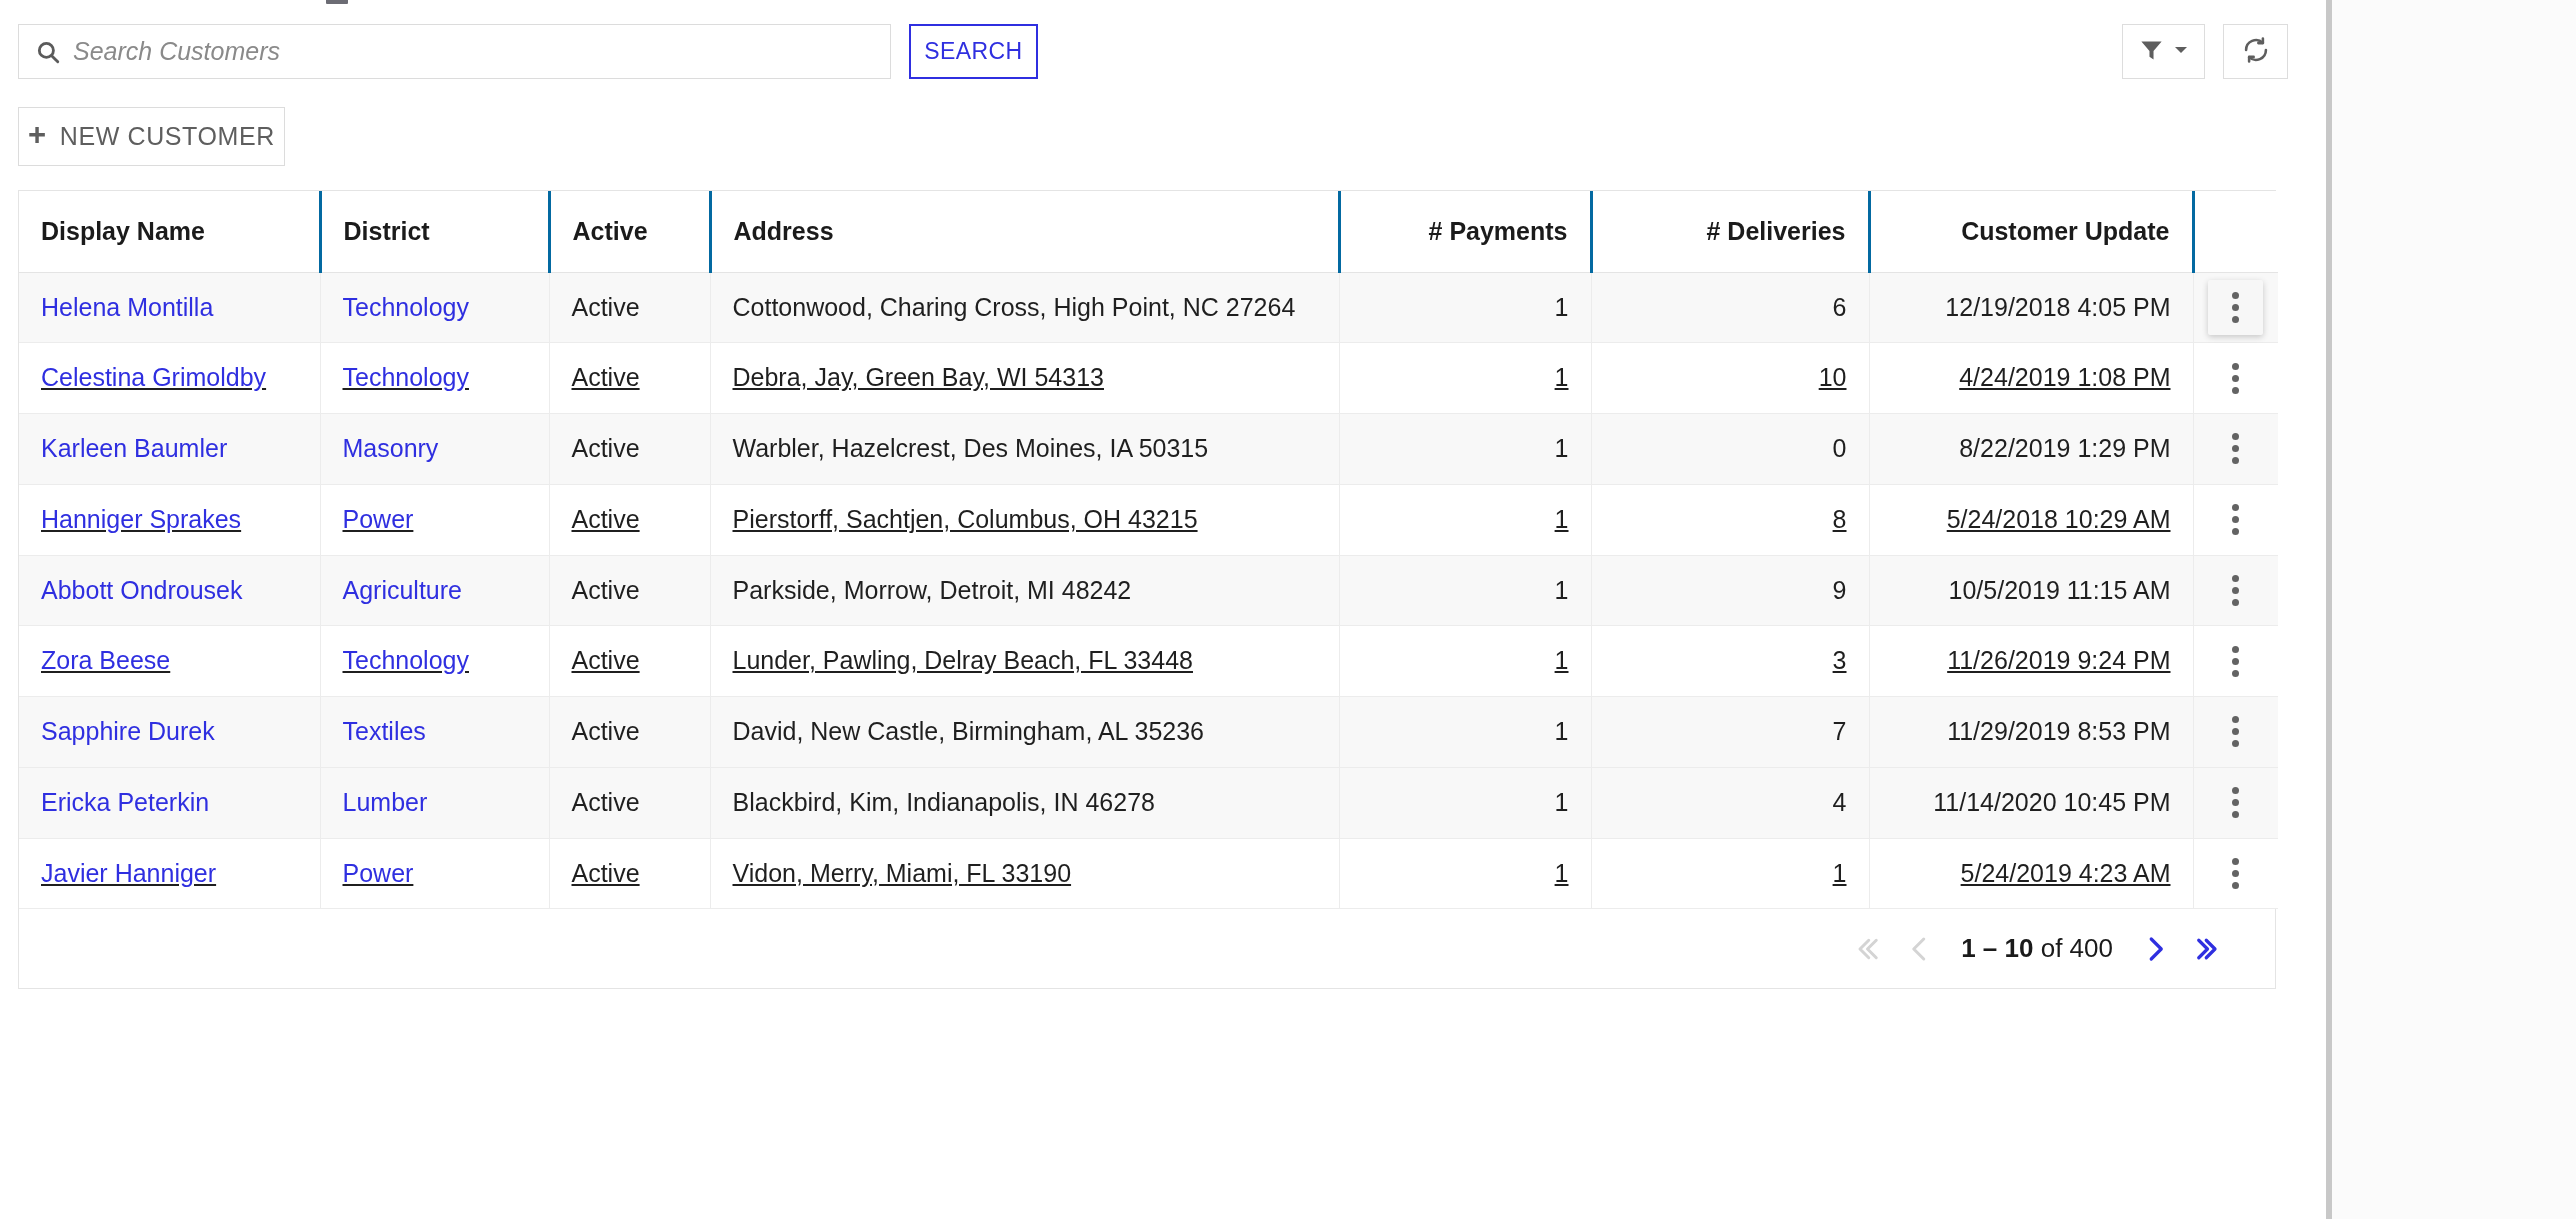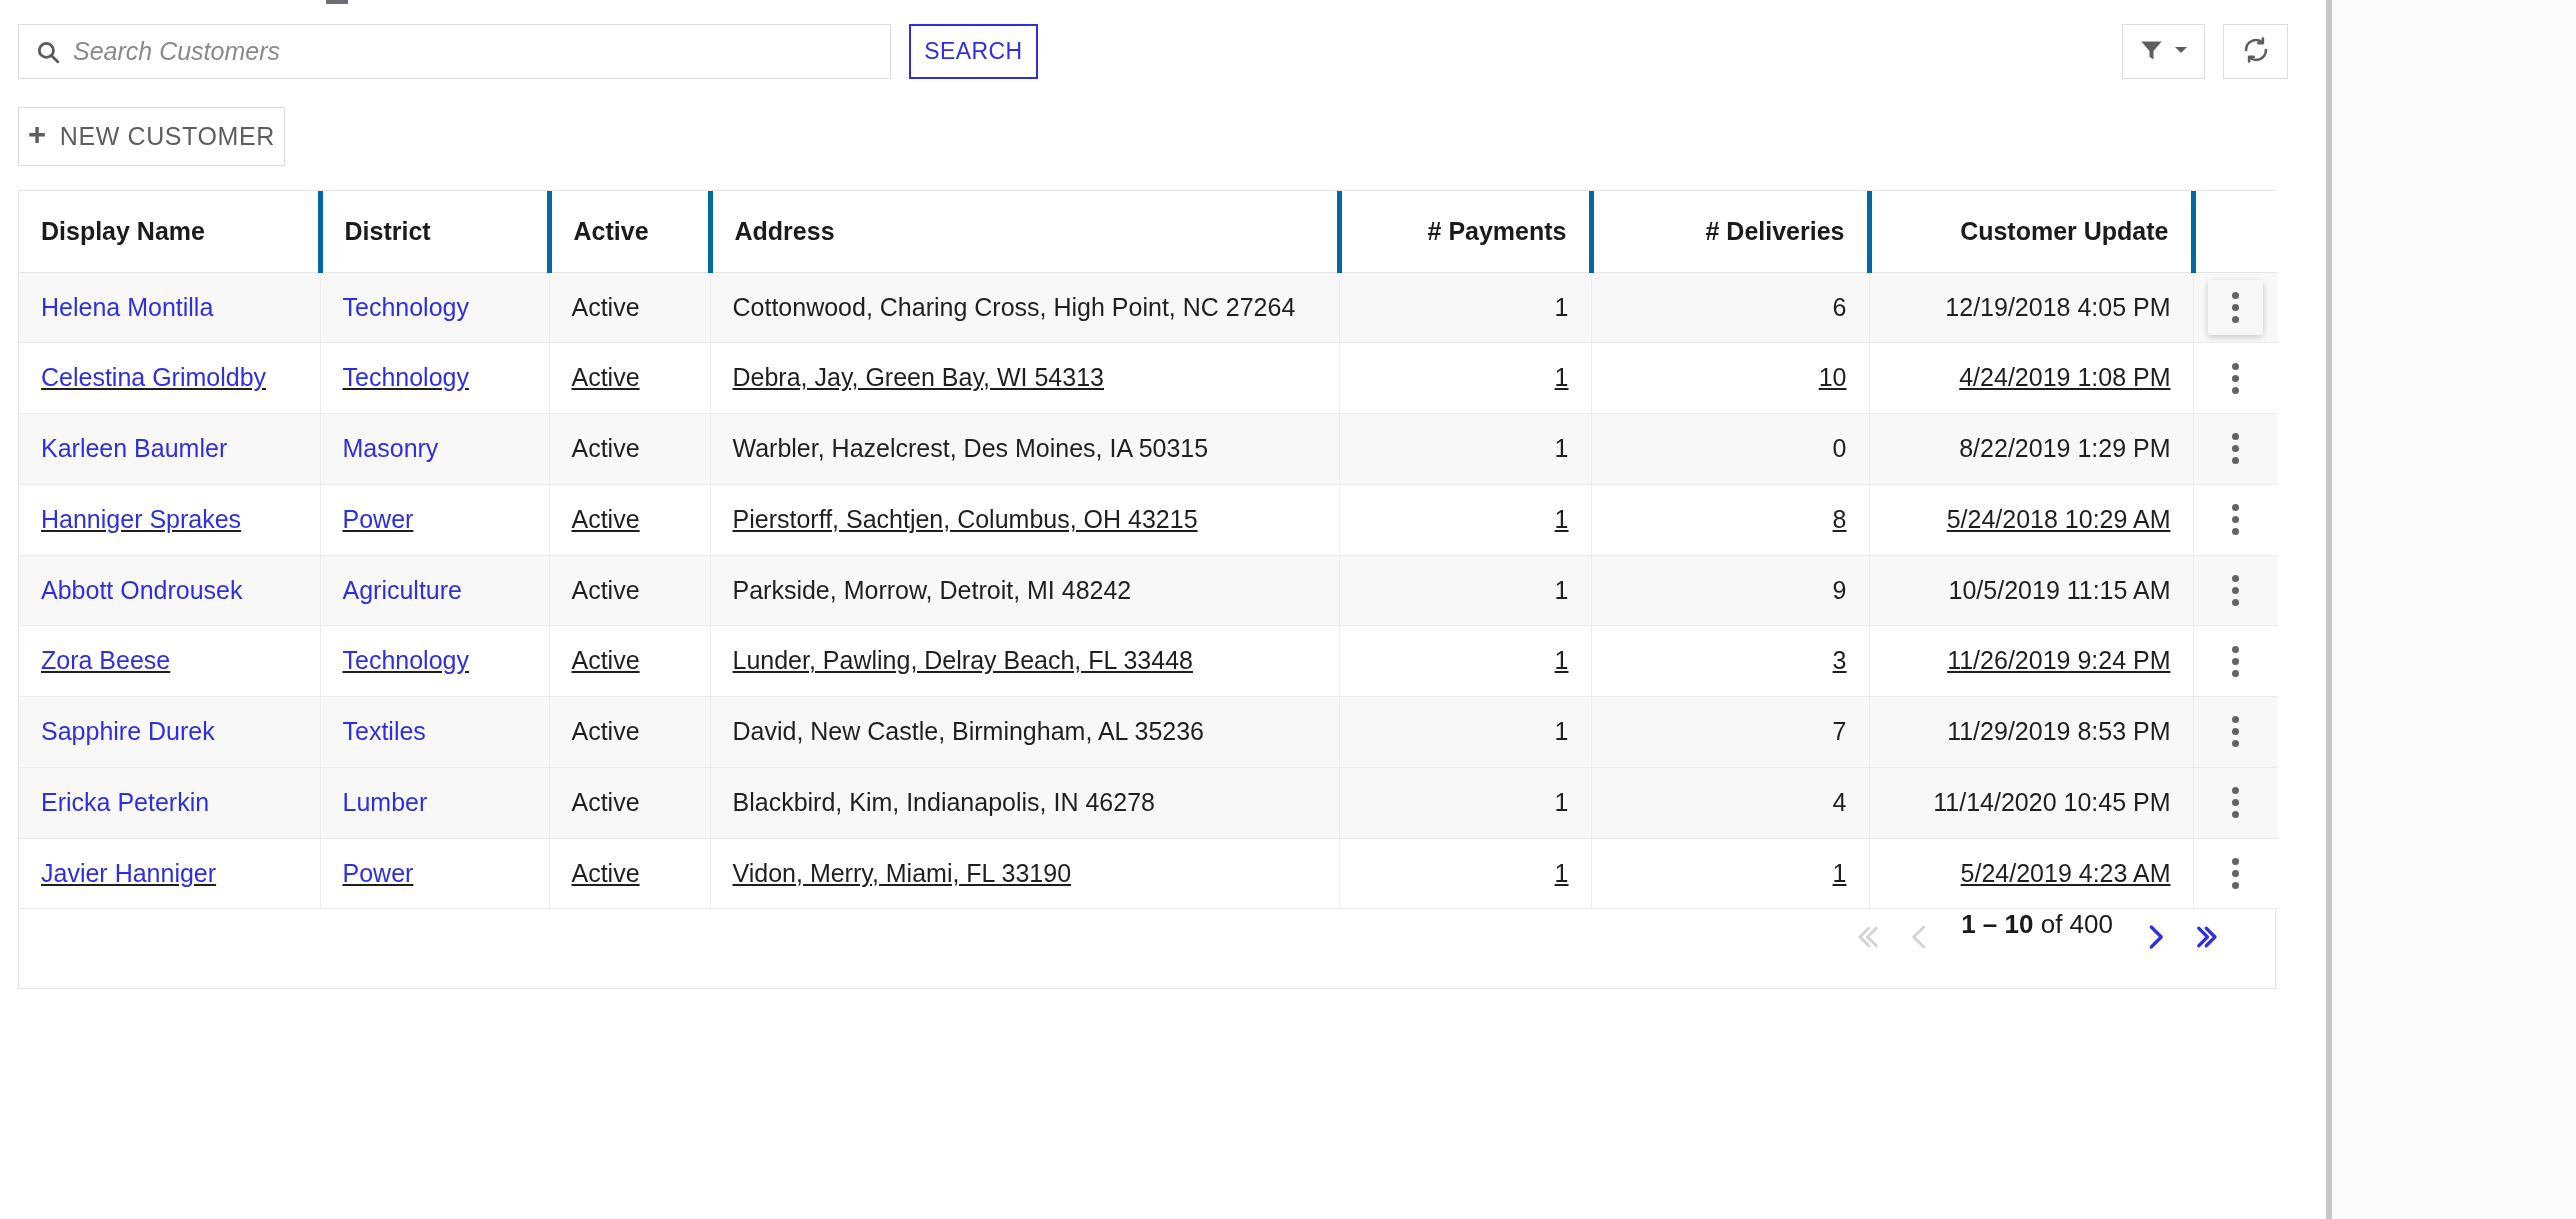--- a/index.html
+++ b/index.html
@@ -186,21 +186,21 @@
   }
   th {
     font-family: "Liberation Sans", sans-serif;
     font-size: 25px;
     font-weight: bold;
     color: #1b1b1b;
     text-align: left;
     padding: 25px 22px;
     height: 81px;
     border-bottom: 1px solid #e4e4e4;
-    border-right: 5px solid #0369a1;
+    border-right: 3px solid #0369a1;
     vertical-align: middle;
     background: #ffffff;
   }
   th.num { text-align: right; }
   th.last { border-right: none; }
 
   td {
     font-family: "Liberation Sans", sans-serif;
     font-size: 25px;
     color: #1f1f1f;
@@ -298,21 +298,21 @@
     color: #111111;
     display: flex;
     align-items: center;
     justify-content: center;
   }
 
   
   .paginator {
     height: 79px;
     display: flex;
-    align-items: flex-start;
+    align-items: center;
     justify-content: flex-end;
     padding-right: 38px;
     gap: 0px;
     background: #ffffff;
   }
   .pg-btn {
     width: 55px;
     height: 55px;
     display: flex;
     align-items: center;

